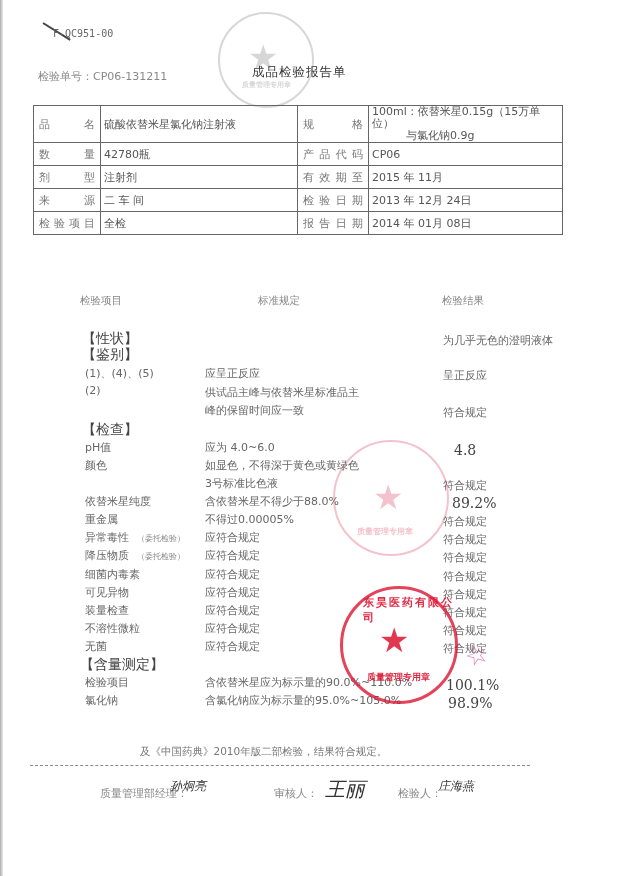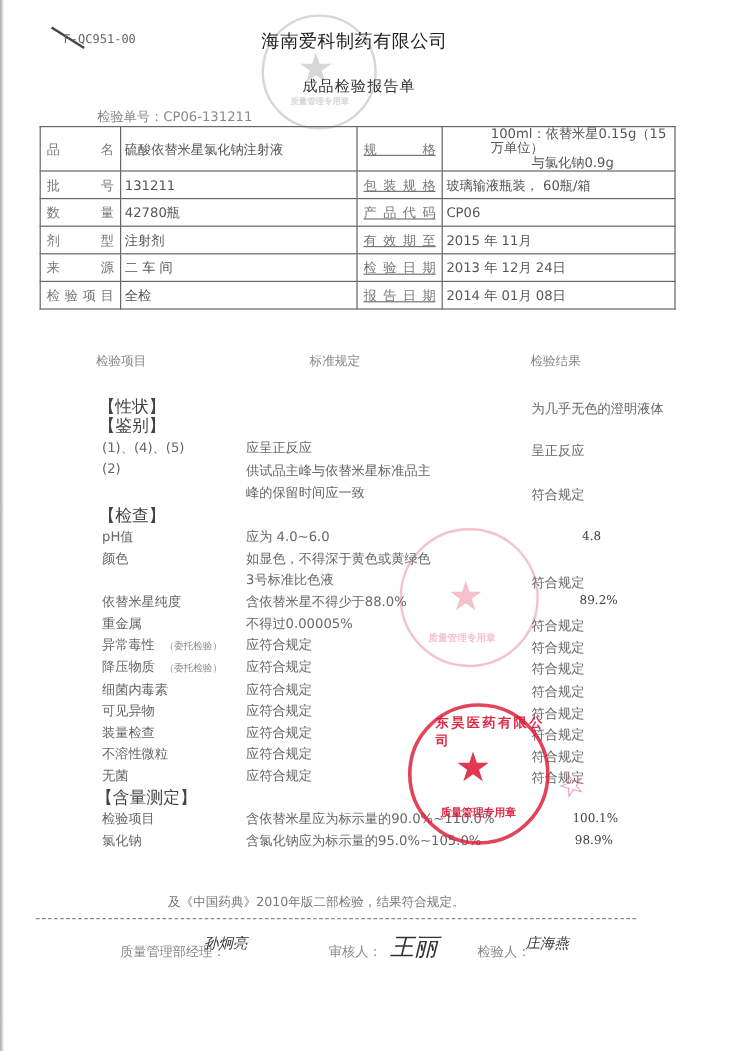--- a/index.html
+++ b/index.html
@@ -9,39 +9,39 @@
       font-family: "DejaVu Sans", "Liberation Sans", sans-serif;
       color: #2a2a2a;
     }
     .page { position: absolute; left: 0; top: 0; width: 620px; height: 876px; }
     .edge-shadow { position: absolute; left: 0; top: 0; width: 3px; height: 876px; background: linear-gradient(90deg,#777,#ddd); opacity: .6; }
     .abs { position: absolute; white-space: nowrap; }
     .form-code { left: 40px; top: 28px; font-size: 10px; color: #666; font-family: "DejaVu Sans Mono", monospace; margin-left: 13px; }
     .strike { position: absolute; left: 43px; top: 22px; width: 32px; height: 2px; background: #444; transform: rotate(32deg); transform-origin: left; }
     .company { left: 218px; top: 25px; font-size: 15px; color: #222; letter-spacing: 0.5px; }
     .title { left: 252px; top: 64px; font-size: 12.5px; color: #333; letter-spacing: 1px; }
-    .report-no { left: 38px; top: 90px; font-size: 11px; color: #888; margin-left: 43px; }
+    .report-no { left: 38px; top: 69px; font-size: 11px; color: #888; }
 
     table.info {
       position: absolute; left: 33px; top: 105px; width: 530px;
       border-collapse: collapse; font-size: 11px; color: #555;
     }
     table.info td { border: 1px solid #666; height: 22px; padding: 0 3px; vertical-align: middle; }
     table.info td.lbl { width: 56px; color: #777; text-align: justify; text-align-last: justify; padding: 0 5px; }
     table.info td.val { color: #555; }
-    table.info td.lbl2 { width: 60px; color: #777; text-align: justify; text-align-last: justify; padding: 0 5px; text-decoration: underline; }
+    table.info td.lbl2 { width: 60px; color: #777; text-align: justify; text-align-last: justify; padding: 0 5px; }
     table.info tr.first td { height: 26px; }
-    .spec-line { display: block; line-height: 12px; margin-left: 37px; }
+    .spec-line { display: block; line-height: 12px; }
     .spec-line.indent { padding-left: 34px; }
 
     .hdr { top: 294px; font-size: 10.5px; color: #888; }
     .row { font-size: 11px; color: #666; }
     .section { font-size: 14px; color: #444; }
     .res { font-size: 11px; color: #666; }
-    .res.num { font-family: "DejaVu Serif", serif; color: #444; font-size: 10px; margin-left: 31px; }
+    .res.num { font-family: "DejaVu Serif", serif; color: #444; font-size: 14px; }
     .small-note { font-size: 8px; color: #888; margin-left: 8px; }
 
     .conclusion { left: 80px; font-size: 10.5px; color: #777; }
     .dash-rule { position: absolute; left: 30px; top: 765px; width: 500px; border-top: 1px dashed #888; }
     .sig-label { top: 786px; font-size: 11px; color: #888; }
 
     .stamp { position: absolute; border-radius: 50%; pointer-events: none; }
     .stamp.grey { left: 218px; top: 12px; width: 92px; height: 92px; border: 2px solid rgba(140,140,140,0.35); }
     .stamp.pink { left: 333px; top: 440px; width: 112px; height: 112px; border: 2px solid rgba(220,80,110,0.35); }
     .stamp.red { left: 340px; top: 586px; width: 112px; height: 112px; border: 3px solid rgba(220,20,50,0.8); }
@@ -68,44 +68,37 @@
     <span class="star">★</span>
     <span class="stamp-text bottom">质量管理专用章</span>
   </div>
   <div class="stamp pink">
     <span class="star">★</span>
     <span class="stamp-text bottom">质量管理专用章</span>
   </div>
 
   <div class="strike"></div>
   <div class="abs form-code">F-QC951-00</div>
-  <div class="abs company">海南爱科制药有限公司</div>
   <div class="abs title">成品检验报告单</div>
   <div class="abs report-no">
     <span>检验单号：</span><span>CP06-131211</span>
   </div>
 
   <table class="info">
     <tbody>
         <tr class="first">
       <td class="lbl">品名</td>
       <td class="val" style="width:190px">硫酸依替米星氯化钠注射液</td>
       <td class="lbl2">规格</td>
       <td class="val">
         <span class="spec-line">100ml：依替米星0.15g（15万单位）</span>
         <span class="spec-line indent">与氯化钠0.9g</span>
       </td>
     </tr>
     <tr>
-      <td class="lbl">批号</td>
-      <td class="val">131211</td>
-      <td class="lbl2">包装规格</td>
-      <td class="val">玻璃输液瓶装，  60瓶/箱</td>
-    </tr>
-    <tr>
       <td class="lbl">数量</td>
       <td class="val">42780瓶</td>
       <td class="lbl2">产品代码</td>
       <td class="val">CP06</td>
     </tr>
     <tr>
       <td class="lbl">剂型</td>
       <td class="val">注射剂</td>
       <td class="lbl2">有效期至</td>
       <td class="val">2015 年 11月</td>

